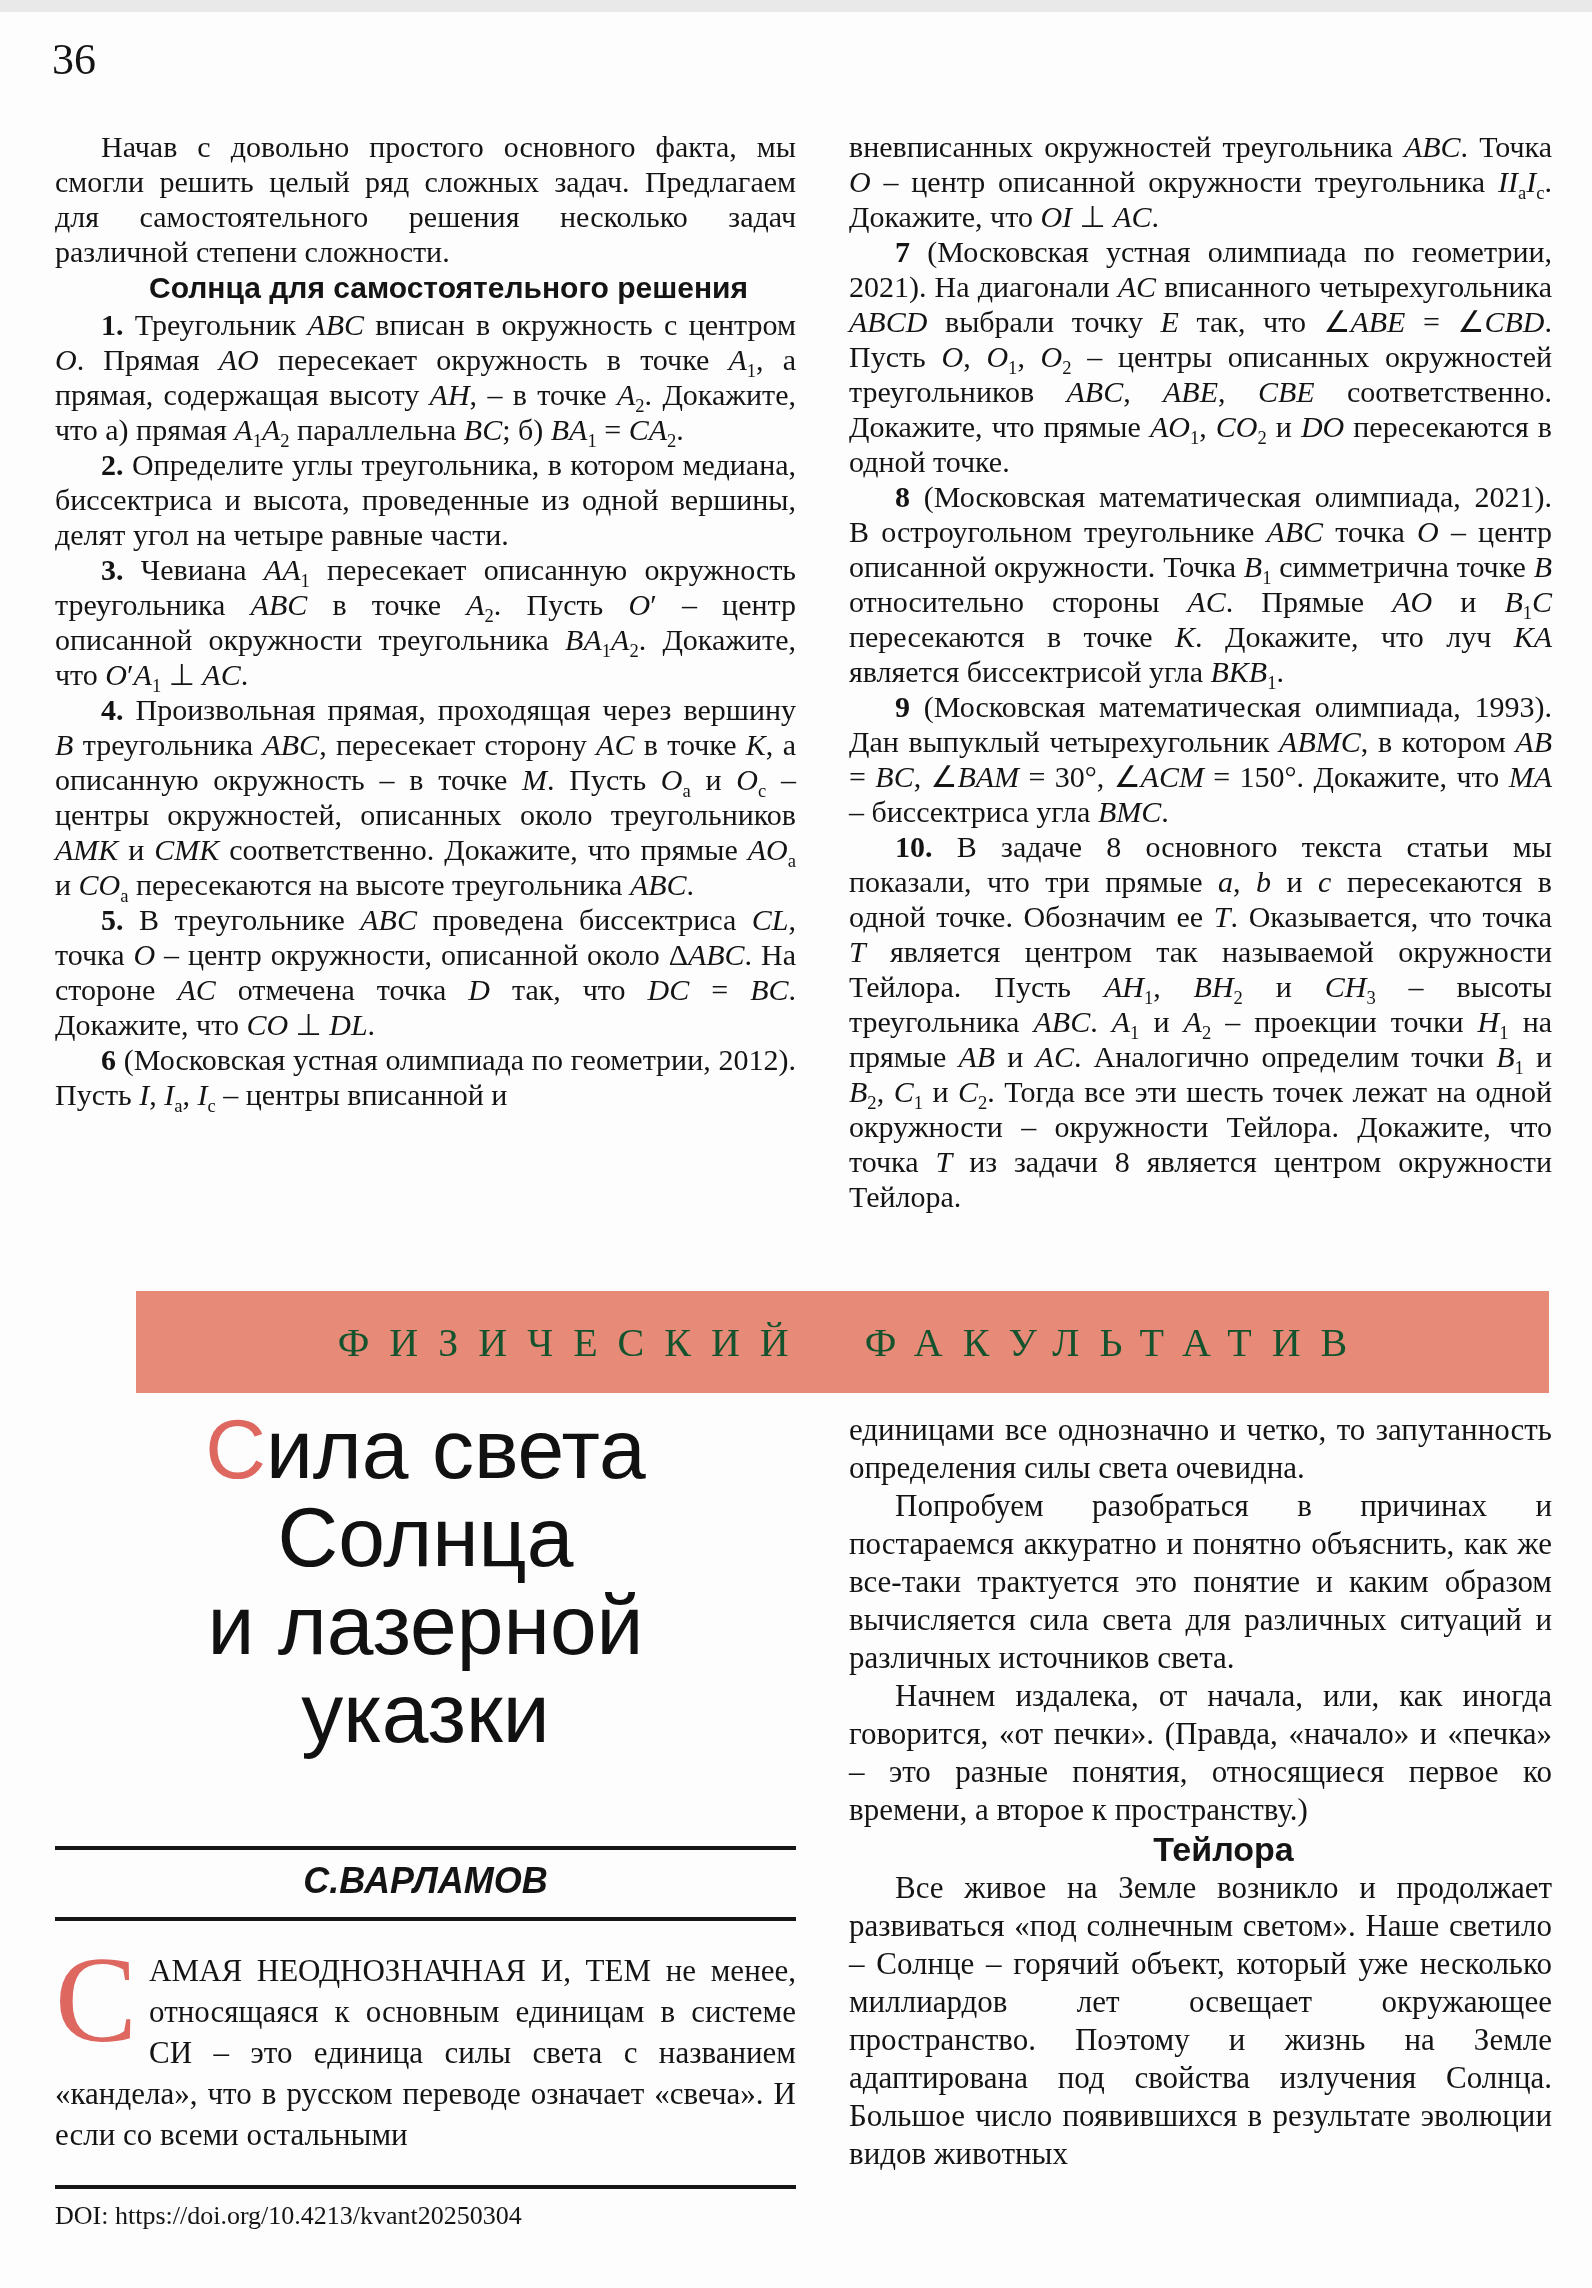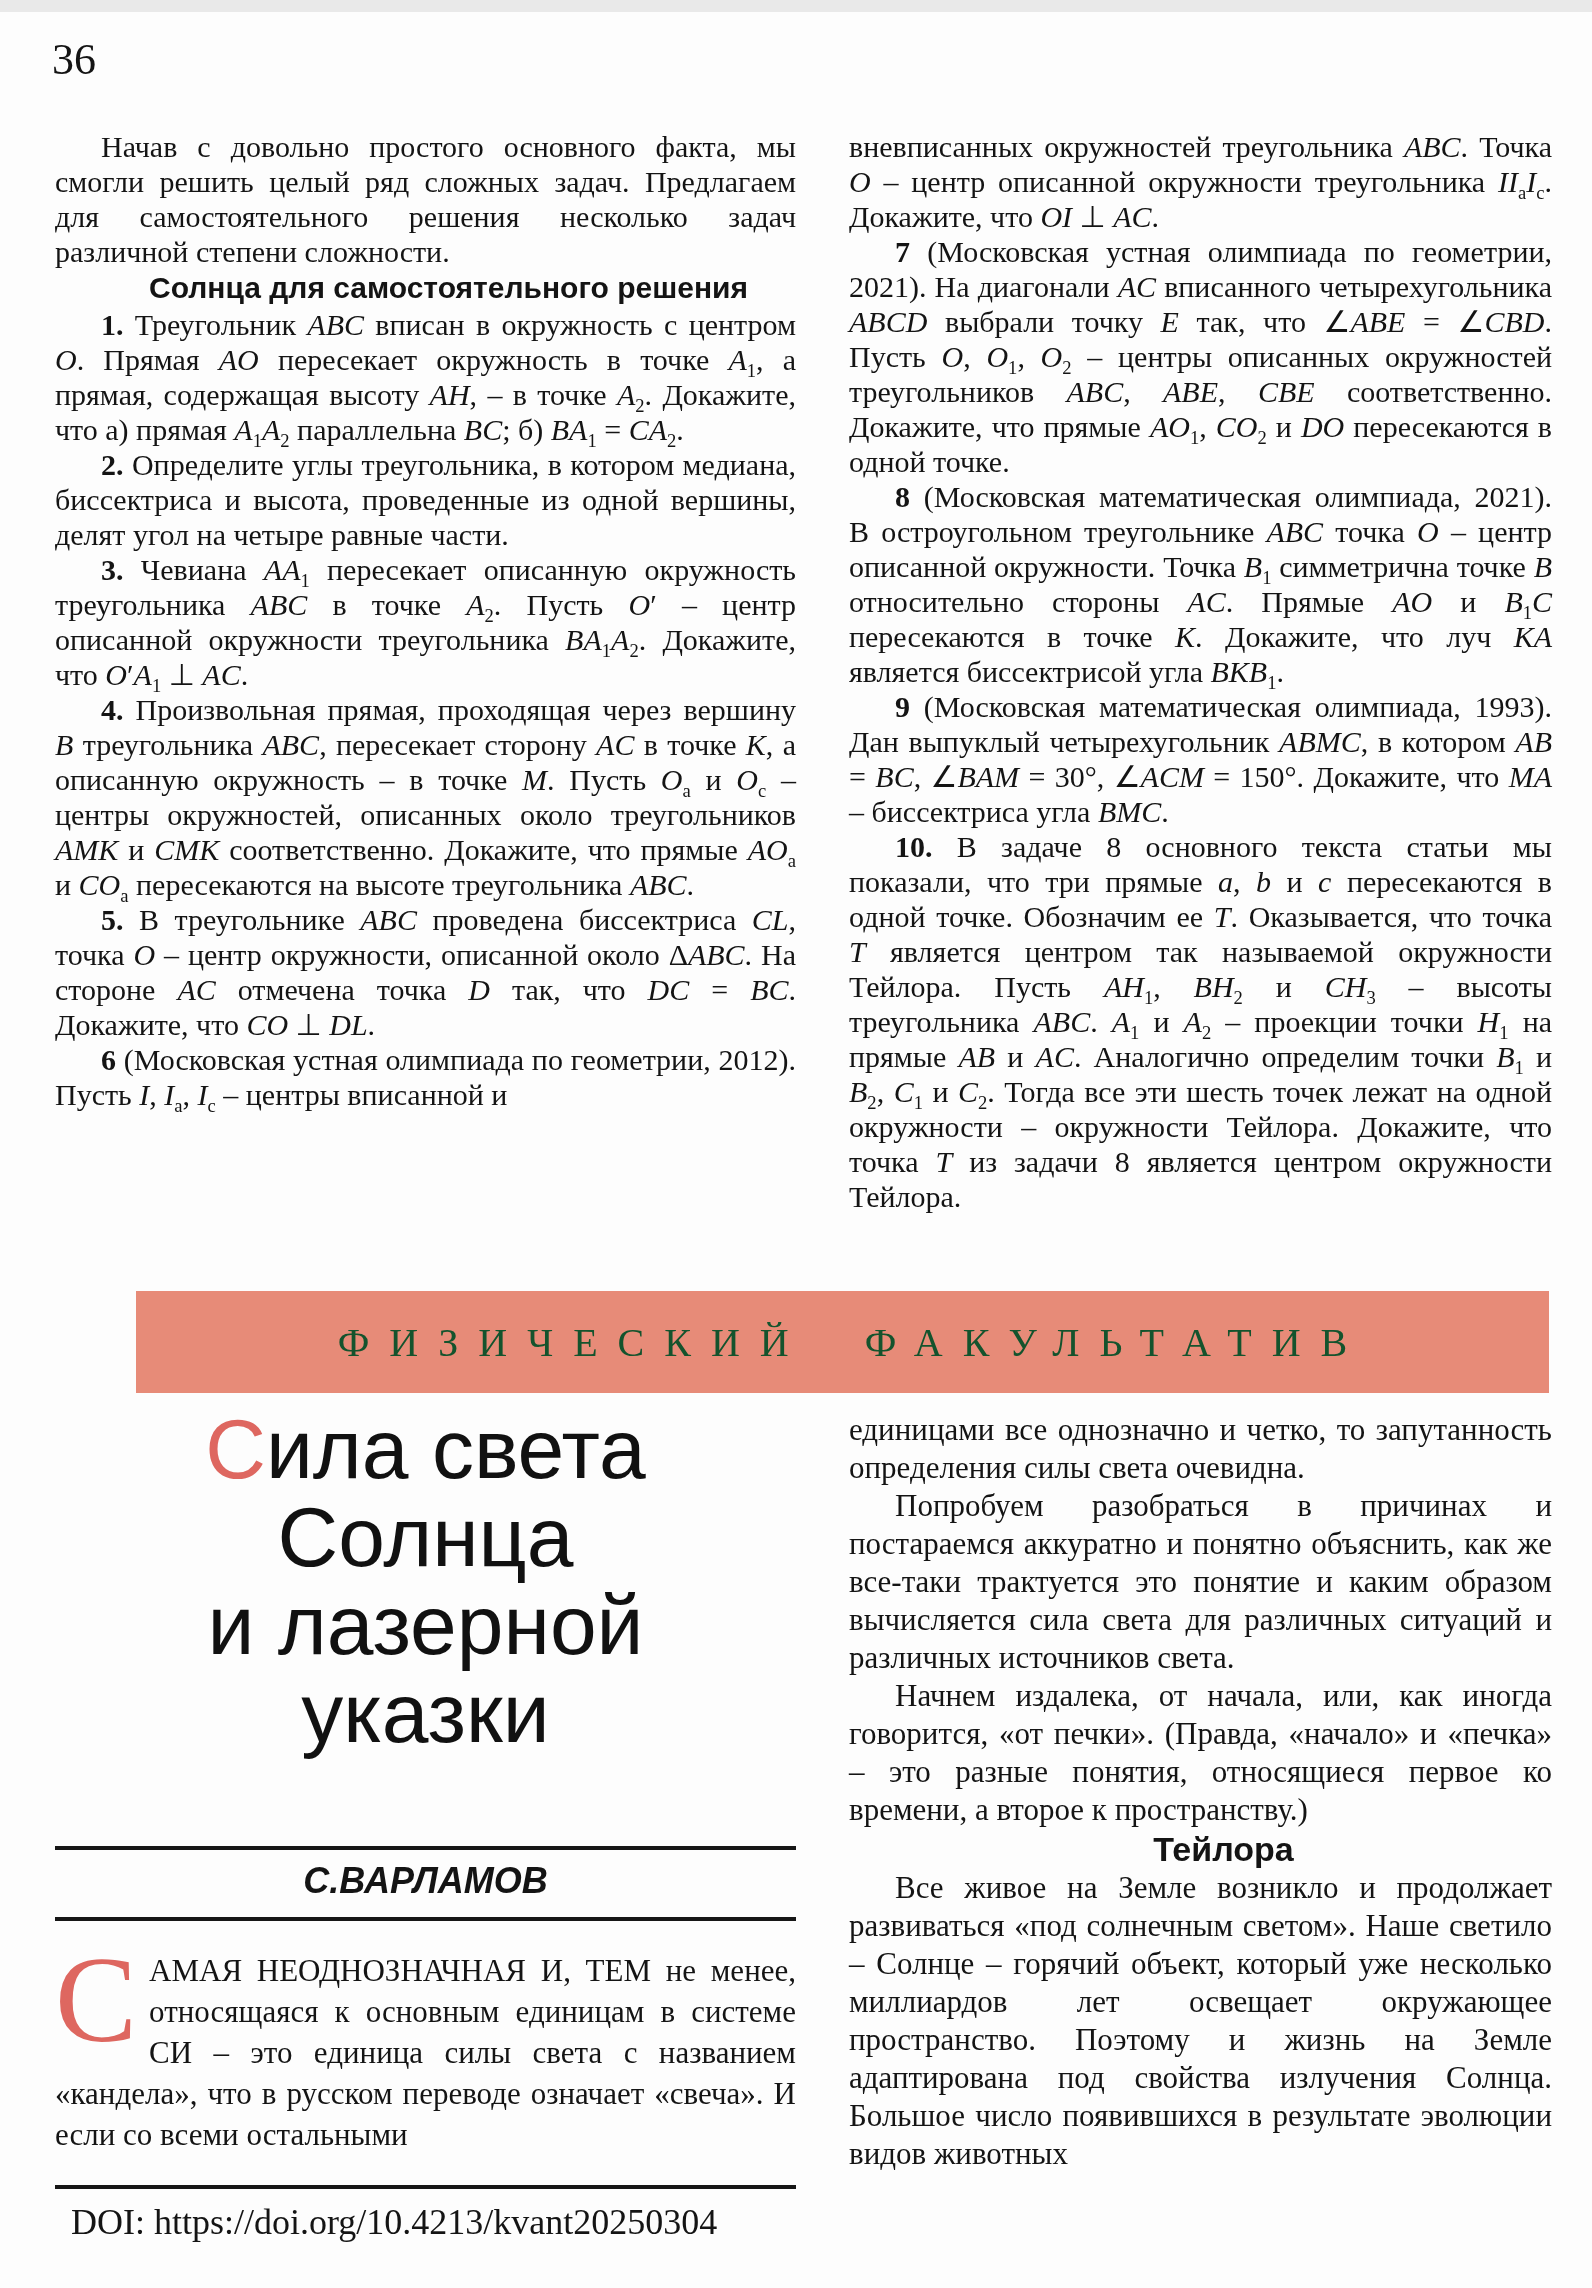--- a/index.html
+++ b/index.html
@@ -65,21 +65,21 @@
   .lead {
     position:absolute; left:55px; top:1938px; width:741px;
     font-size:31px; line-height:41px; text-align:justify;
   }
   .lead .dropcap {
     float:left; color:var(--red,#DE6760);
     font-size:123px; line-height:84px; padding:8px 12px 0 0;
     font-family:"Liberation Serif", serif;
   }
 
-  .doi { position:absolute; left:71px; top:2189px; width:741px; font-size:36px; white-space:nowrap; }
+  .doi { position:absolute; left:55px; top:2189px; width:741px; font-size:26px; white-space:nowrap; }
 
   
   .col-right-art { left:849px; top:1399px; width:703px; font-size:31px; line-height:38px; }
   .sun-heading {
     font-family:"Liberation Sans", sans-serif; font-weight:bold;
     font-size:34px; line-height:40px; text-align:center; text-indent:0;
     margin:18px 0 12px 0;
   }
 </style>
 </head>

